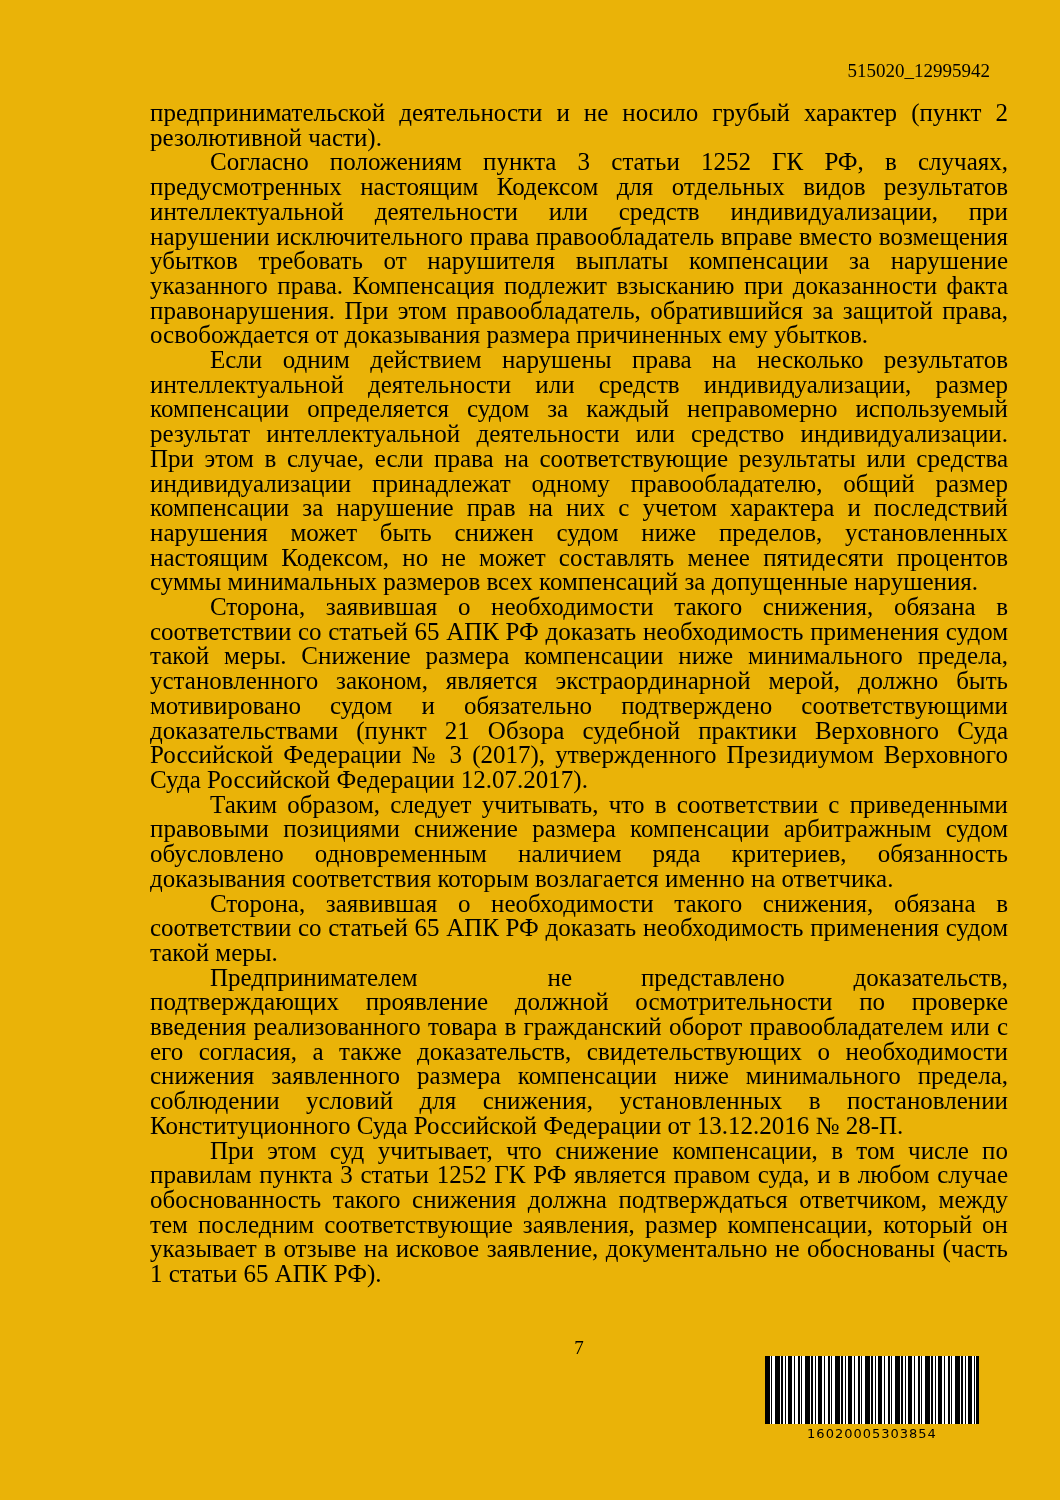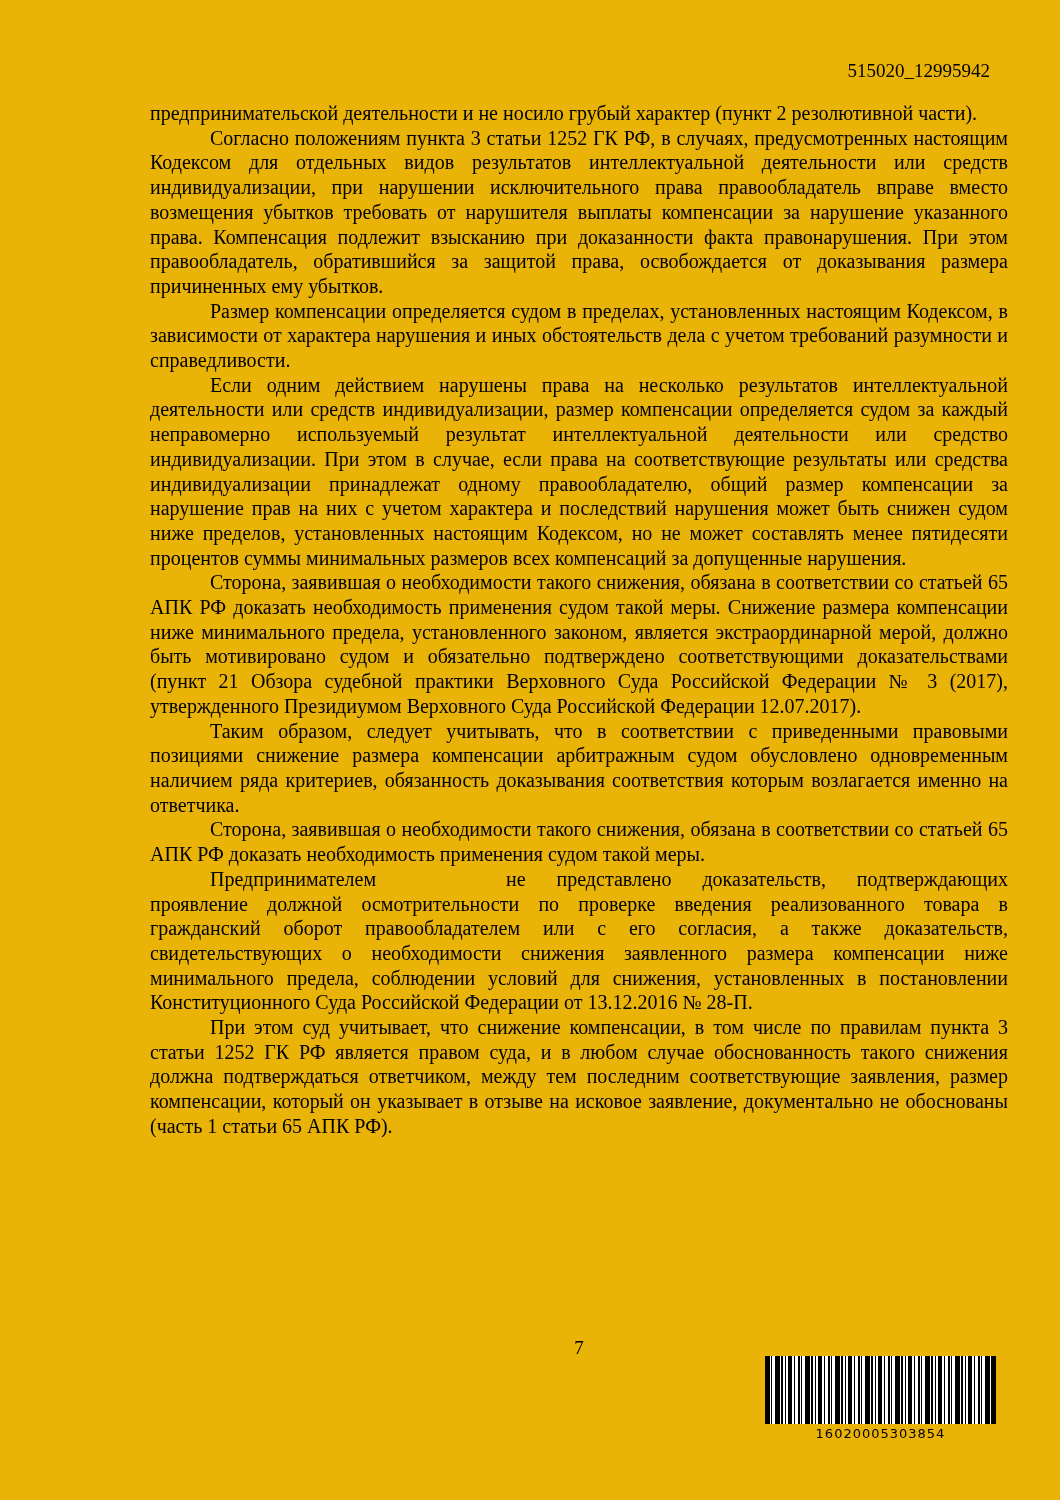--- a/index.html
+++ b/index.html
@@ -22,21 +22,21 @@
     top: 60px;
     right: 70px;
     font-size: 19px;
     white-space: nowrap;
   }
   .text-block {
     position: absolute;
     top: 101px;
     left: 150px;
     width: 858px;
-    font-size: 20px;
+    font-size: 25px;
     line-height: 24.7px;
     text-align: justify;
   }
   .text-block p {
     margin: 0;
     padding: 0;
     text-indent: 60px;
   }
   .text-block p.continuation {
     text-indent: 0;
@@ -51,21 +51,21 @@
     top: 1337px;
     left: 150px;
     width: 858px;
     text-align: center;
     font-size: 19px;
   }
   .barcode-wrap {
     position: absolute;
     left: 765px;
     top: 1356px;
-    width: 231px;
+    width: 214px;
   }
   .barcode-bars {
     height: 68px;
     border-left: 3px solid #000;
     border-right: 3px solid #000;
     background: repeating-linear-gradient(90deg,
       #000 0px,  #000 2px,
       #fff 2px,  #fff 3px,
       #000 3px,  #000 4px,
       #fff 4px,  #fff 7px,
@@ -92,21 +92,20 @@
 </head>
 <body>
 
 <div class="page">
 
   <div class="doc-code">515020_12995942</div>
 
   <div class="text-block">
     <p class="continuation">предпринимательской деятельности и не носило грубый характер (пункт 2 резолютивной части).</p>
     <p>Согласно положениям пункта 3 статьи 1252 ГК РФ, в случаях, предусмотренных настоящим Кодексом для отдельных видов результатов интеллектуальной деятельности или средств индивидуализации, при нарушении исключительного права правообладатель вправе вместо возмещения убытков требовать от нарушителя выплаты компенсации за нарушение указанного права. Компенсация подлежит взысканию при доказанности факта правонарушения. При этом правообладатель, обратившийся за защитой права, освобождается от доказывания размера причиненных ему убытков.</p>
-    <p>Размер компенсации определяется судом в пределах, установленных настоящим Кодексом, в зависимости от характера нарушения и иных обстоятельств дела с учетом требований разумности и справедливости.</p>
     <p>Если одним действием нарушены права на несколько результатов интеллектуальной деятельности или средств индивидуализации, размер компенсации определяется судом за каждый неправомерно используемый результат интеллектуальной деятельности или средство индивидуализации. При этом в случае, если права на соответствующие результаты или средства индивидуализации принадлежат одному правообладателю, общий размер компенсации за нарушение прав на них с учетом характера и последствий нарушения может быть снижен судом ниже пределов, установленных настоящим Кодексом, но не может составлять менее пятидесяти процентов суммы минимальных размеров всех компенсаций за допущенные нарушения.</p>
     <p>Сторона, заявившая о необходимости такого снижения, обязана в соответствии со статьей 65 АПК РФ доказать необходимость применения судом такой меры. Снижение размера компенсации ниже минимального предела, установленного законом, является экстраординарной мерой, должно быть мотивировано судом и обязательно подтверждено соответствующими доказательствами (пункт 21 Обзора судебной практики Верховного Суда Российской Федерации № 3 (2017), утвержденного Президиумом Верховного Суда Российской Федерации 12.07.2017).</p>
     <p>Таким образом, следует учитывать, что в соответствии с приведенными правовыми позициями снижение размера компенсации арбитражным судом обусловлено одновременным наличием ряда критериев, обязанность доказывания соответствия которым возлагается именно на ответчика.</p>
     <p>Сторона, заявившая о необходимости такого снижения, обязана в соответствии со статьей 65 АПК РФ доказать необходимость применения судом такой меры.</p>
     <p><span>Предпринимателем</span><span class="redact-gap"></span><span>не представлено доказательств, подтверждающих проявление должной осмотрительности по проверке введения реализованного товара в гражданский оборот правообладателем или с его согласия, а также доказательств, свидетельствующих о необходимости снижения заявленного размера компенсации ниже минимального предела, соблюдении условий для снижения, установленных в постановлении Конституционного Суда Российской Федерации от 13.12.2016 № 28-П.</span></p>
     <p>При этом суд учитывает, что снижение компенсации, в том числе по правилам пункта 3 статьи 1252 ГК РФ является правом суда, и в любом случае обоснованность такого снижения должна подтверждаться ответчиком, между тем последним соответствующие заявления, размер компенсации, который он указывает в отзыве на исковое заявление, документально не обоснованы (часть 1 статьи 65 АПК РФ).</p>
   </div>
 
   <div class="page-number">7</div>
 

